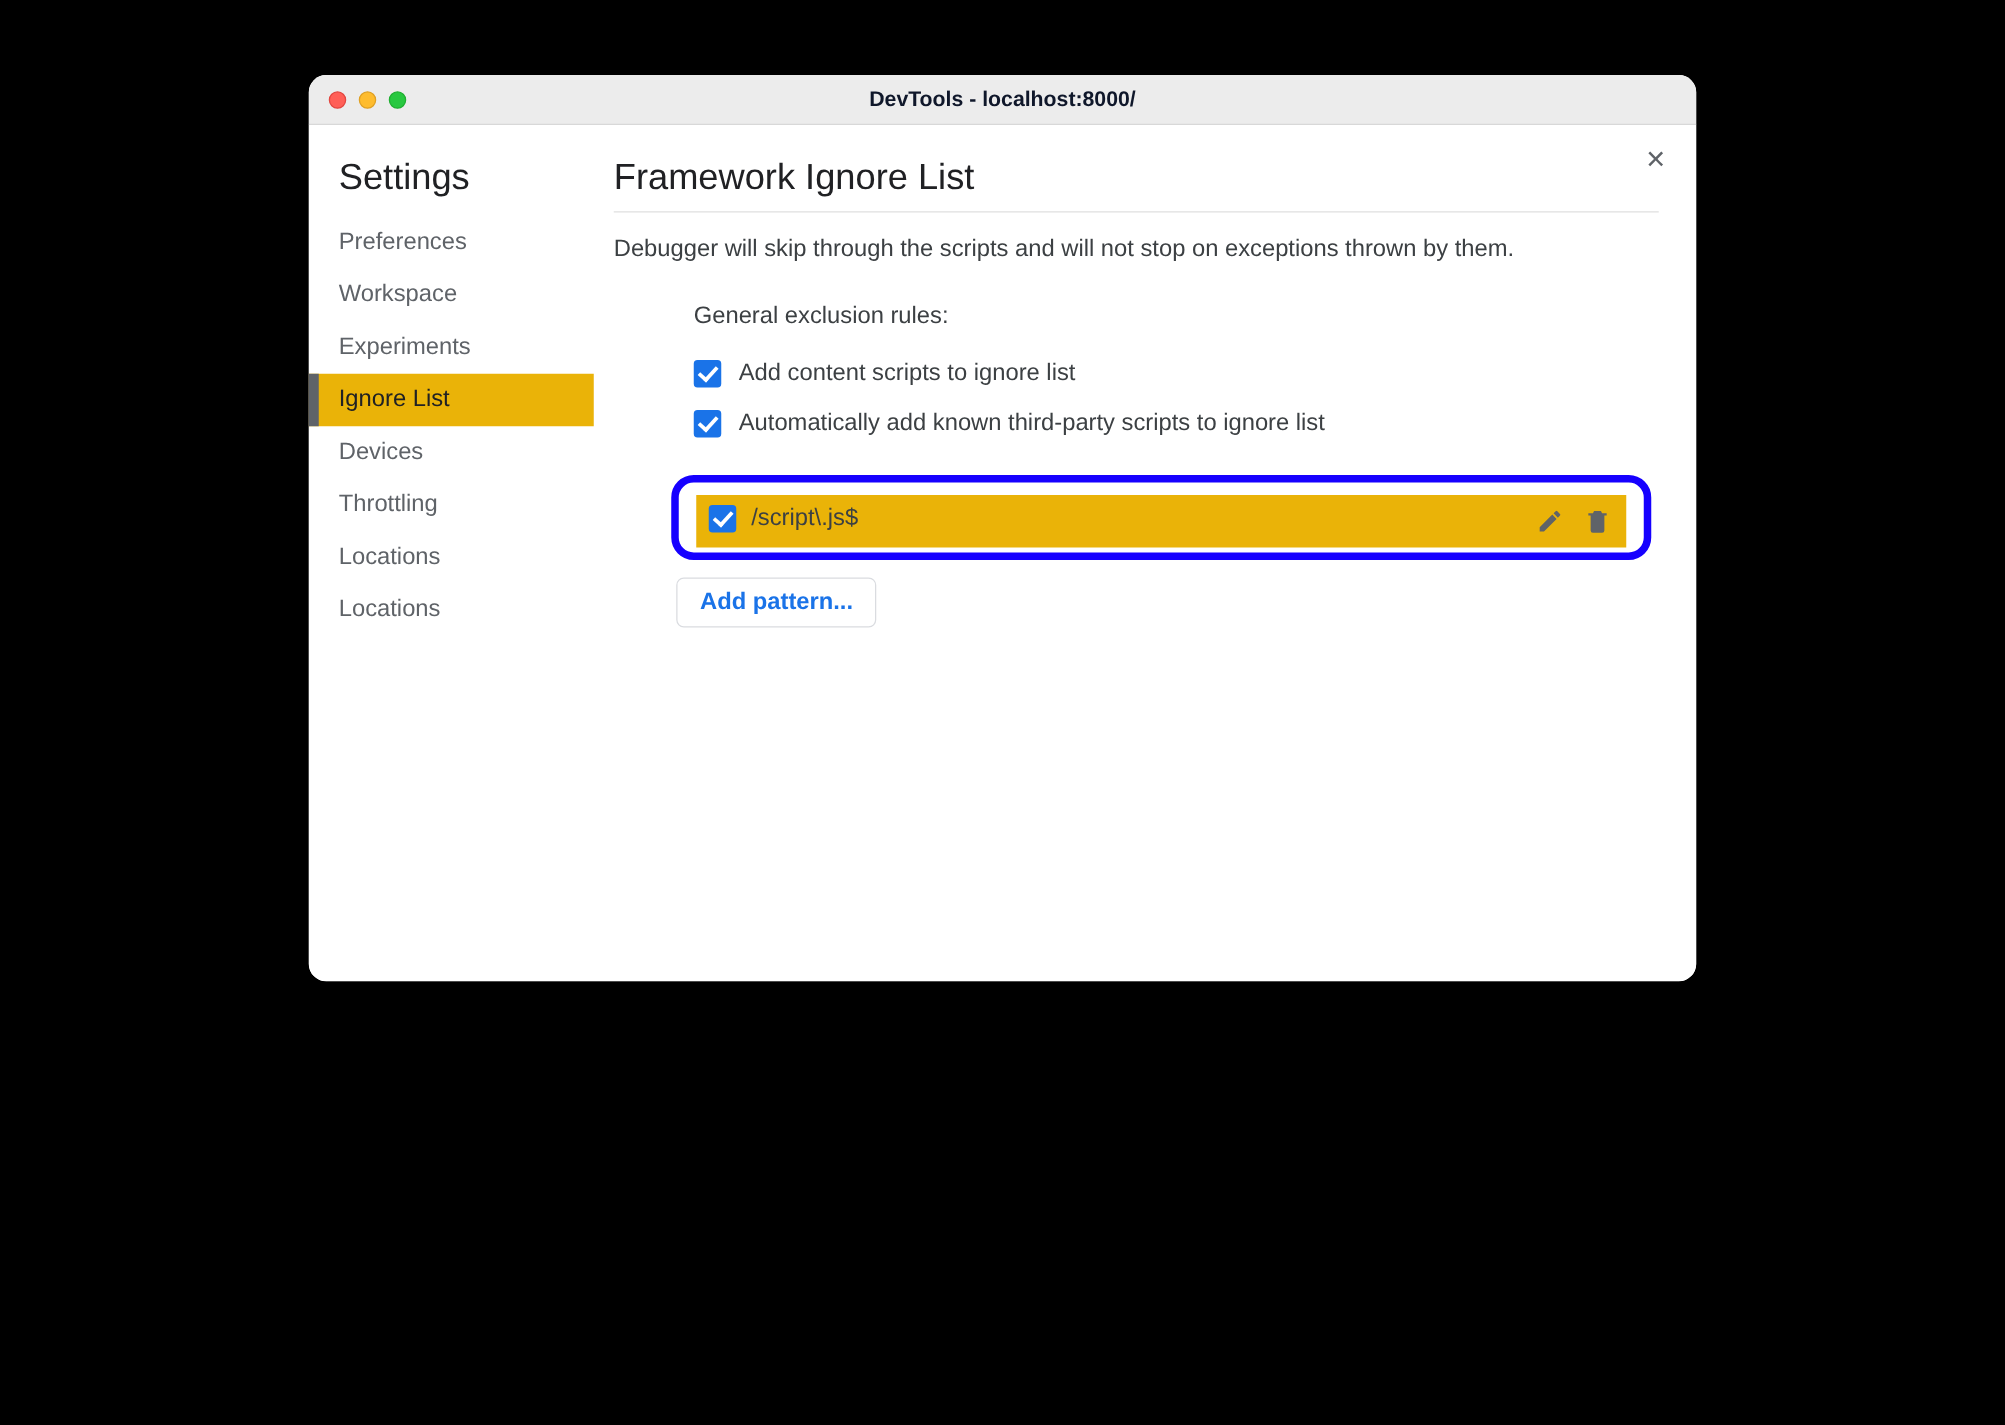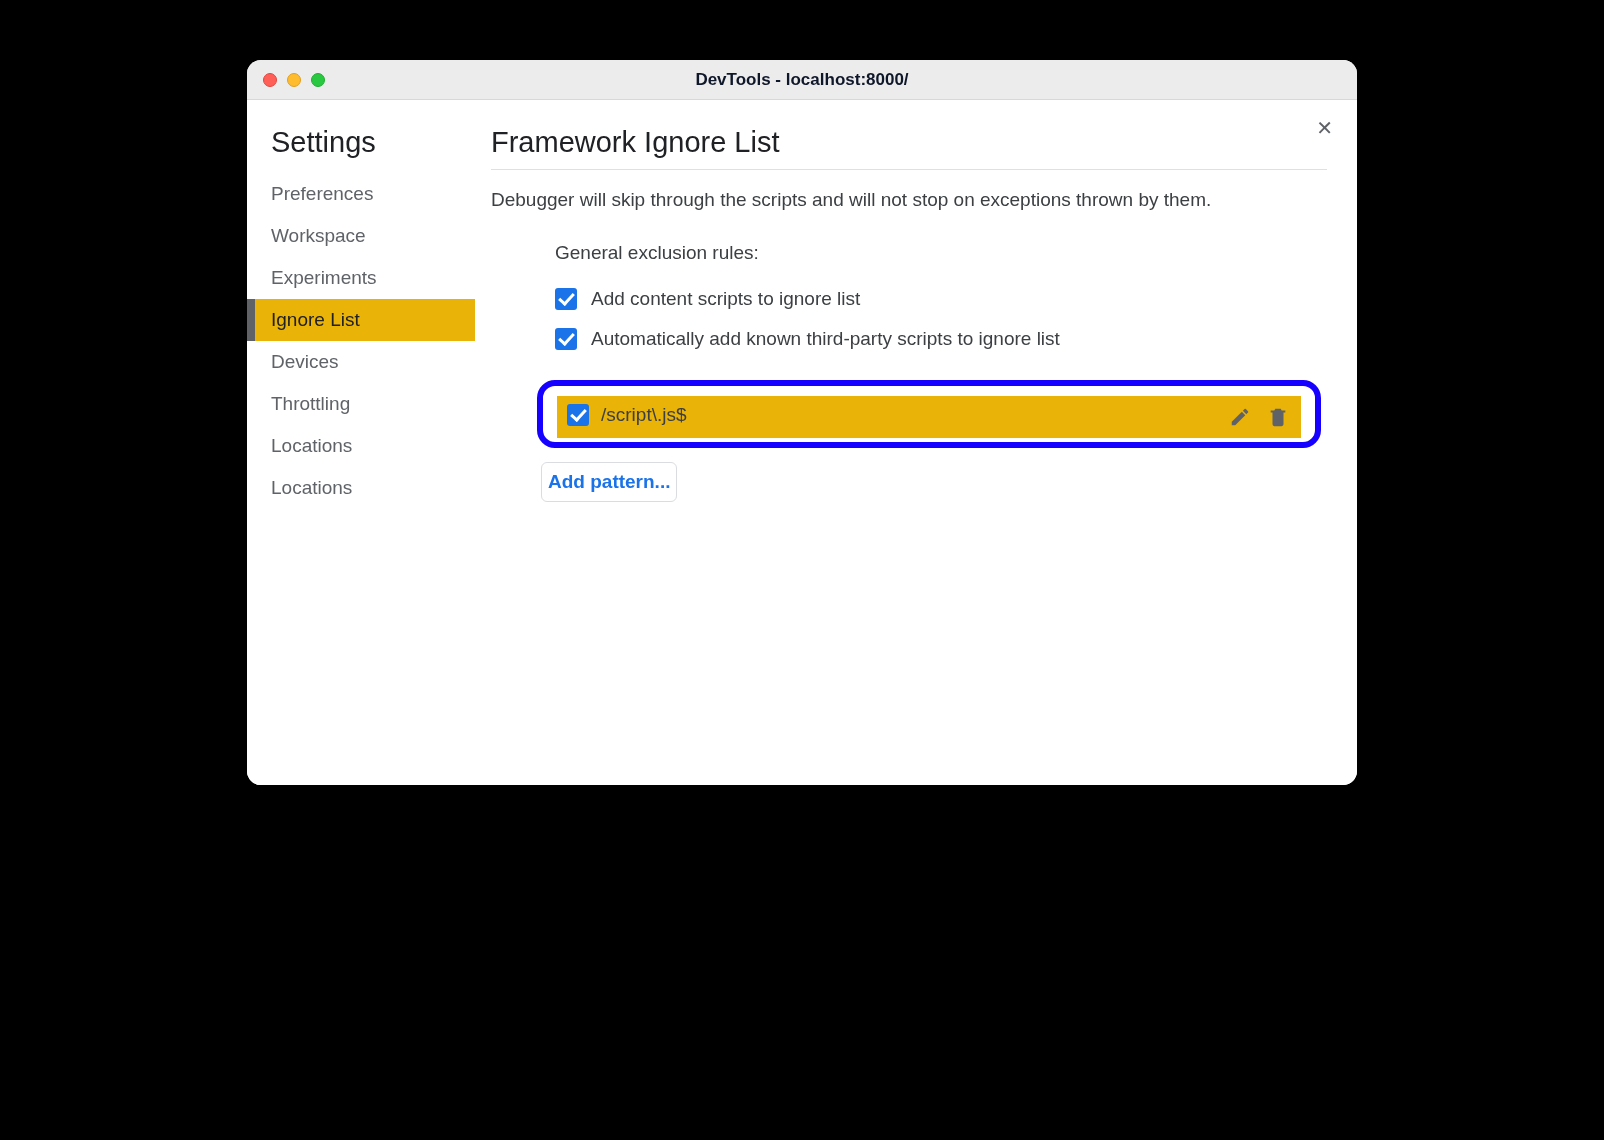--- a/index.html
+++ b/index.html
@@ -179,21 +179,21 @@
   .icon-btn svg { width: 22px; height: 22px; fill: #5f6368; }
 
   .add-pattern {
     margin: 14px 0 0 50px;
     display: inline-block;
     border: 1px solid #dadce0;
     border-radius: 6px;
     color: #1a73e8;
     font-size: 19px;
     font-weight: 600;
-    padding: 8px 6px;
+    padding: 8px 18px;
     background: #fff;
     cursor: pointer;
   }
 </style>
 </head>
 <body>
 
 <div class="window">
 
   <div class="titlebar">

